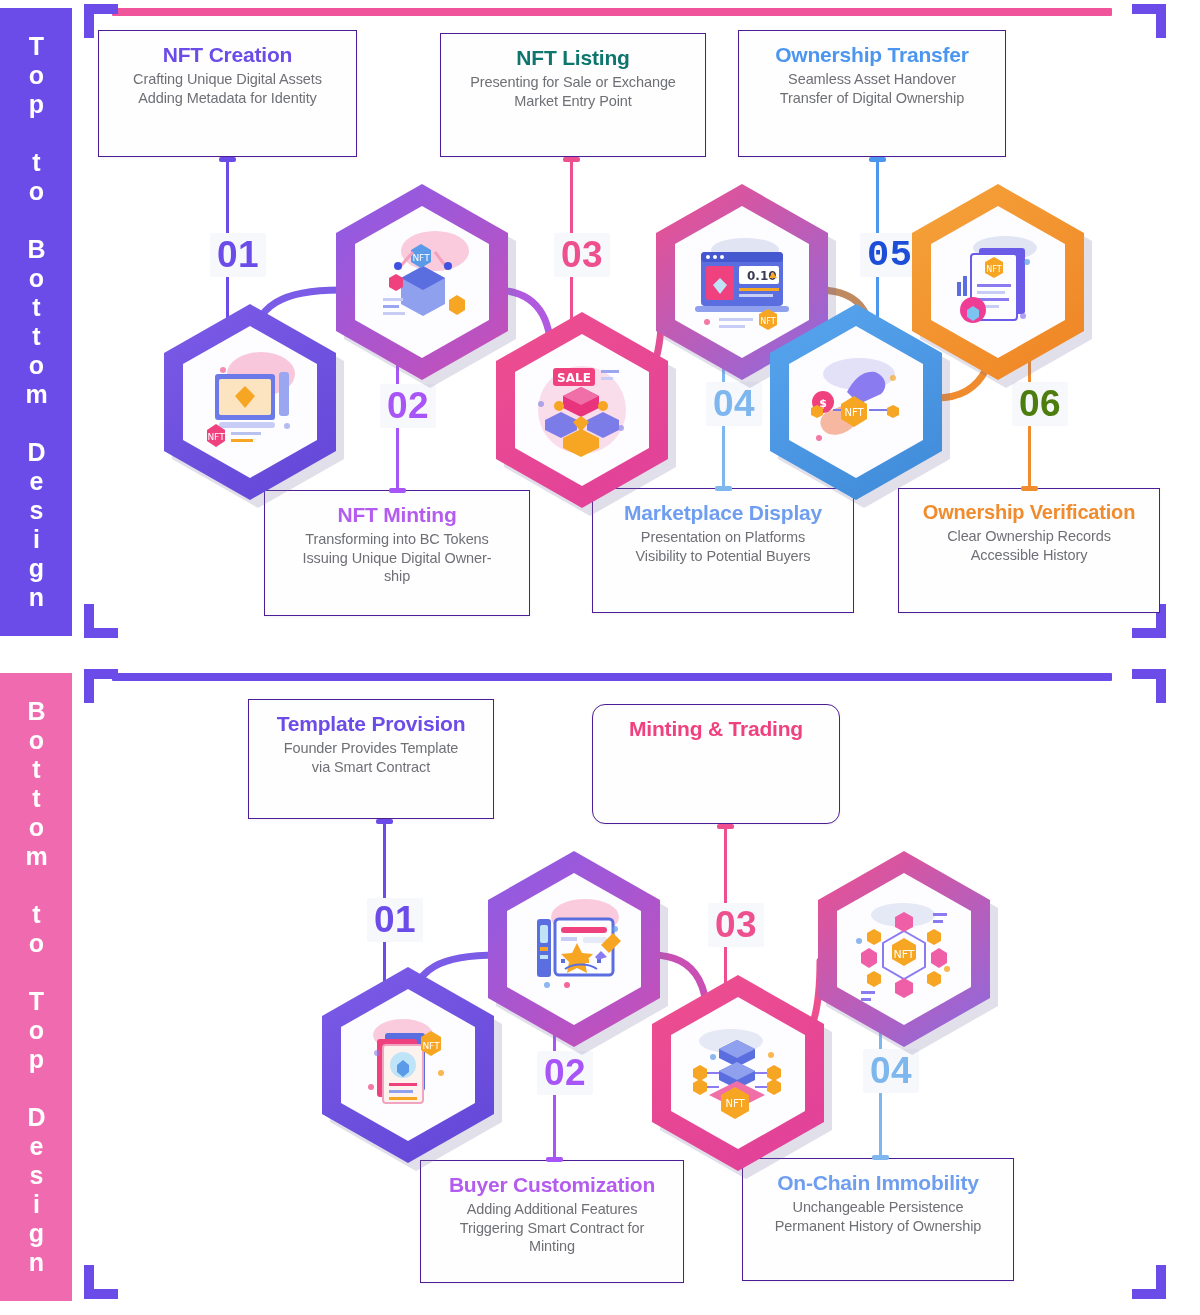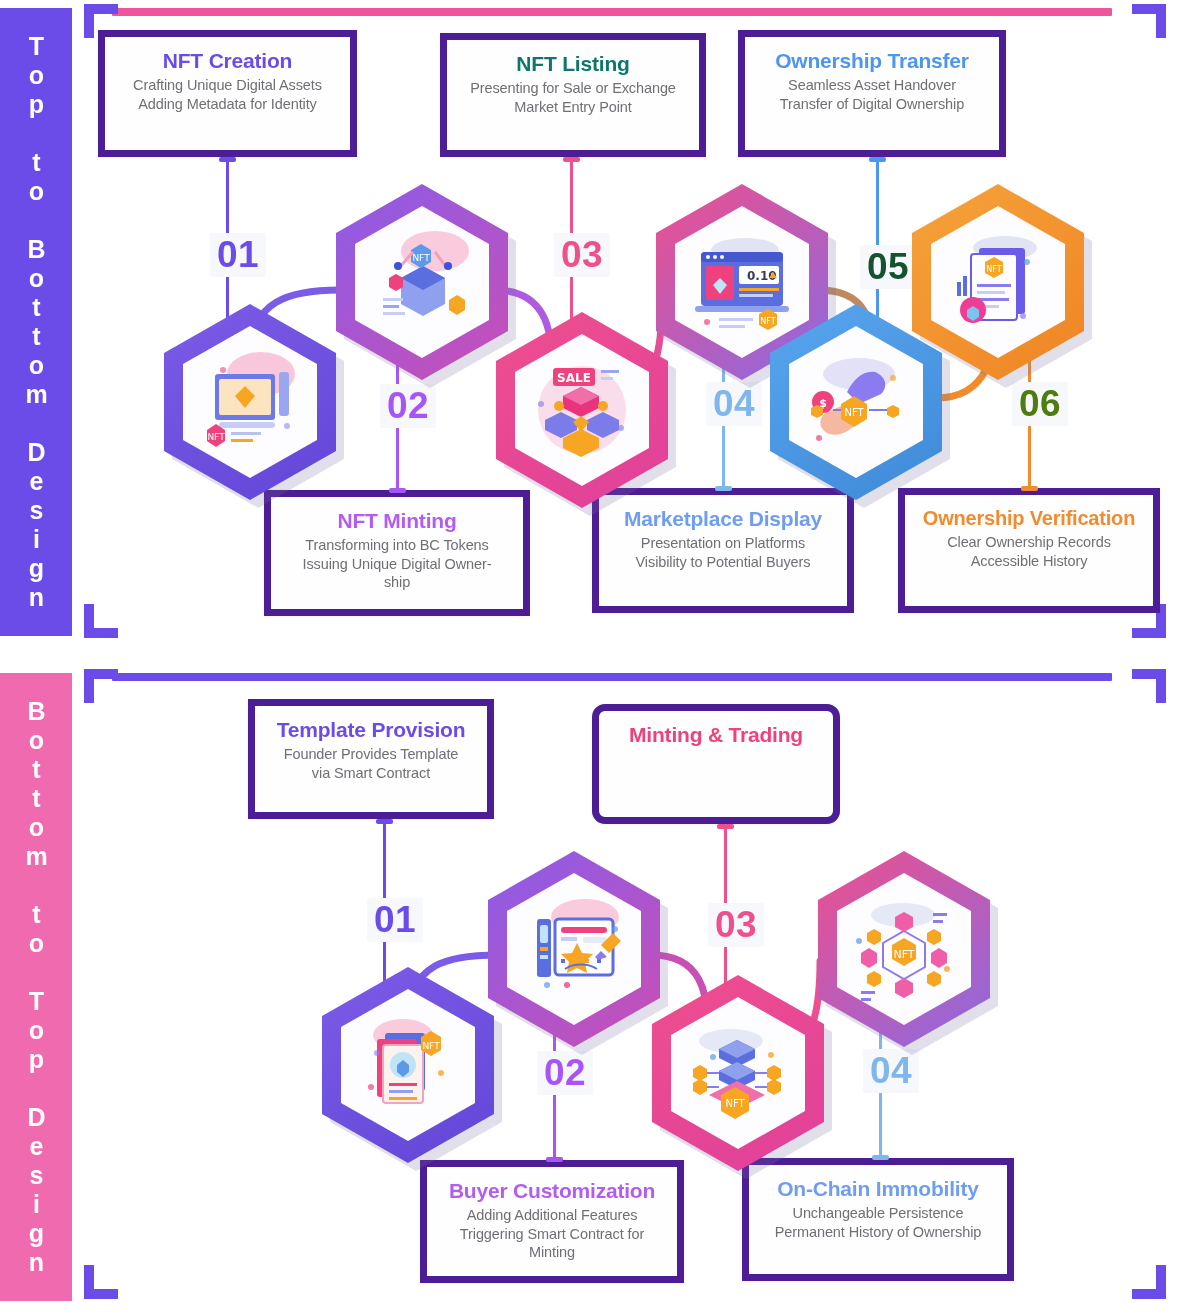--- a/index.html
+++ b/index.html
@@ -43,21 +43,21 @@
   }
   .corner.tl { border-left-width: 10px; border-top-width: 10px; }
   .corner.tr { border-right-width: 10px; border-top-width: 10px; }
   .corner.bl { border-left-width: 10px; border-bottom-width: 10px; }
   .corner.br { border-right-width: 10px; border-bottom-width: 10px; }
 
   
   .card {
     position: absolute;
     background: #fefefe;
-    border: 7px solid #4c1d95;
+    border: 1px solid #4c1d95;
     box-shadow: 0 1px 3px rgba(0,0,0,0.05);
     padding: 12px 10px 8px;
     text-align: center;
   }
   .card-title {
     font-size: 21px; font-weight: 700; line-height: 1.15;
     margin-bottom: 3px; letter-spacing: -0.2px;
     white-space: nowrap;
   }
   .card-desc {
@@ -165,21 +165,21 @@
     <div class="num" style="left:210px; top:233px; color:#6c4ce8;">01</div>
 
     <div class="stem" style="left:570px; top:157px; height:200px; background:#ee4f8e;"></div>
     <div class="stem-cap" style="left:563px; top:157px; background:#ee4f8e;"></div>
     <div class="dot" style="left:563px; top:347px; color:#ee4f8e;"></div>
     <div class="num" style="left:554px; top:233px; color:#ee4f8e;">03</div>
 
     <div class="stem" style="left:876px; top:157px; height:200px; background:#4d96f0;"></div>
     <div class="stem-cap" style="left:869px; top:157px; background:#4d96f0;"></div>
     <div class="dot" style="left:869px; top:347px; color:#4d96f0;"></div>
-    <div class="num" style="left:860px; top:245px; color:#14532d;">05</div>
+    <div class="num" style="left:860px; top:233px; color:#1d4ed8;font-family:Liberation Mono, monospace;">05</div>
 
     <div class="stem" style="left:396px; top:345px; height:148px; background:#a855f7;"></div>
     <div class="stem-cap" style="left:389px; top:488px; background:#a855f7;"></div>
     <div class="dot" style="left:389px; top:345px; color:#a855f7;"></div>
     <div class="num" style="left:380px; top:384px; color:#a855f7;">02</div>
 
     <div class="stem" style="left:722px; top:343px; height:148px; background:#7eb6ee;"></div>
     <div class="stem-cap" style="left:715px; top:486px; background:#7eb6ee;"></div>
     <div class="dot" style="left:715px; top:343px; color:#7eb6ee;"></div>
     <div class="num" style="left:706px; top:382px; color:#7eb6ee;">04</div>

